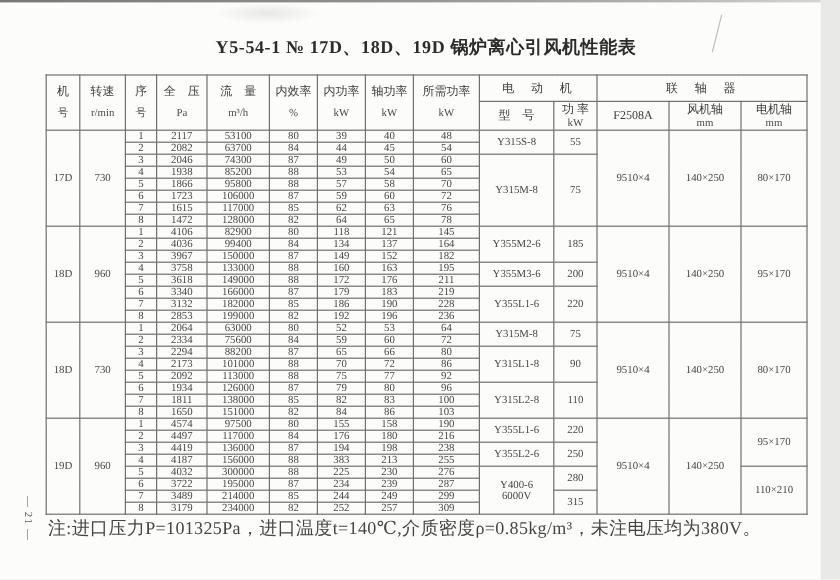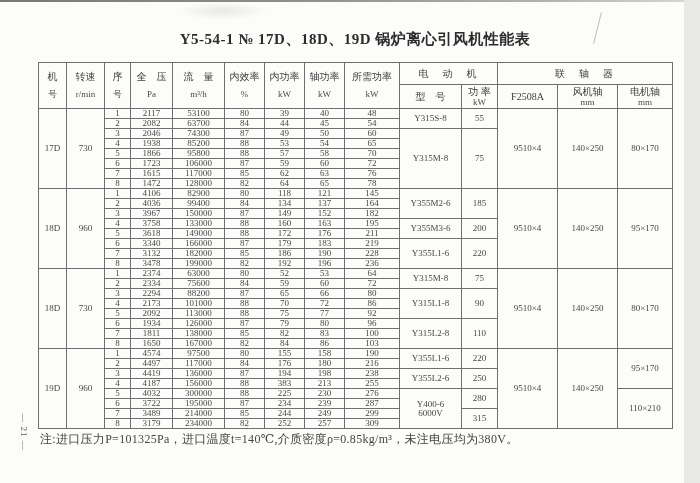--- a/index.html
+++ b/index.html
@@ -34,21 +34,21 @@
   .hstack.tall{height:44px;}
   .hstack.short{height:22px;}
   .hstack span:empty{display:none;}
   .hstack .l1{font-size:10px;line-height:1;}
   .hstack .l2{font-size:9px;line-height:1;color:#4a4a4a;}
   .perf tbody tr{height:10px;}
   .perf tbody td{font-size:9px;line-height:1;height:9px;}
   .perf td.span-cell{white-space:pre-line;margin-top:28px;}
   .note{
     position:absolute;left:40px;top:432px;width:620px;
-    font-size:12px;line-height:1.2;color:#444;letter-spacing:.3px;
+    font-size:15px;line-height:1.2;color:#444;letter-spacing:.3px;
   }
   .page-no{
     position:absolute;left:2px;top:427px;width:44px;text-align:center;
     transform:rotate(90deg);font-size:9px;color:#5a5a5a;letter-spacing:1px;
   }
 </style>
 </head>
 <body>
 
 <div class="page">
@@ -316,32 +316,32 @@
           <td>7</td>
           <td>3132</td>
           <td>182000</td>
           <td>85</td>
           <td>186</td>
           <td>190</td>
           <td>228</td>
         </tr>
         <tr>
           <td>8</td>
-          <td>3478</td>
+          <td>2853</td>
           <td>199000</td>
           <td>82</td>
           <td>192</td>
           <td>196</td>
           <td>236</td>
         </tr>
         <tr>
           <td rowspan="8" class="span-cell">18D</td>
           <td rowspan="8" class="span-cell">730</td>
           <td>1</td>
-          <td>2374</td>
+          <td>2064</td>
           <td>63000</td>
           <td>80</td>
           <td>52</td>
           <td>53</td>
           <td>64</td>
           <td rowspan="2" class="span-cell">Y315M-8</td>
           <td rowspan="2" class="span-cell">75</td>
           <td rowspan="8" class="span-cell">9510×4</td>
           <td rowspan="8" class="span-cell">140×250</td>
           <td rowspan="8" class="span-cell">80×170</td>
@@ -400,21 +400,21 @@
           <td>1811</td>
           <td>138000</td>
           <td>85</td>
           <td>82</td>
           <td>83</td>
           <td>100</td>
         </tr>
         <tr>
           <td>8</td>
           <td>1650</td>
-          <td>167000</td>
+          <td>151000</td>
           <td>82</td>
           <td>84</td>
           <td>86</td>
           <td>103</td>
         </tr>
         <tr>
           <td rowspan="8" class="span-cell">19D</td>
           <td rowspan="8" class="span-cell">960</td>
           <td>1</td>
           <td>4574</td>

